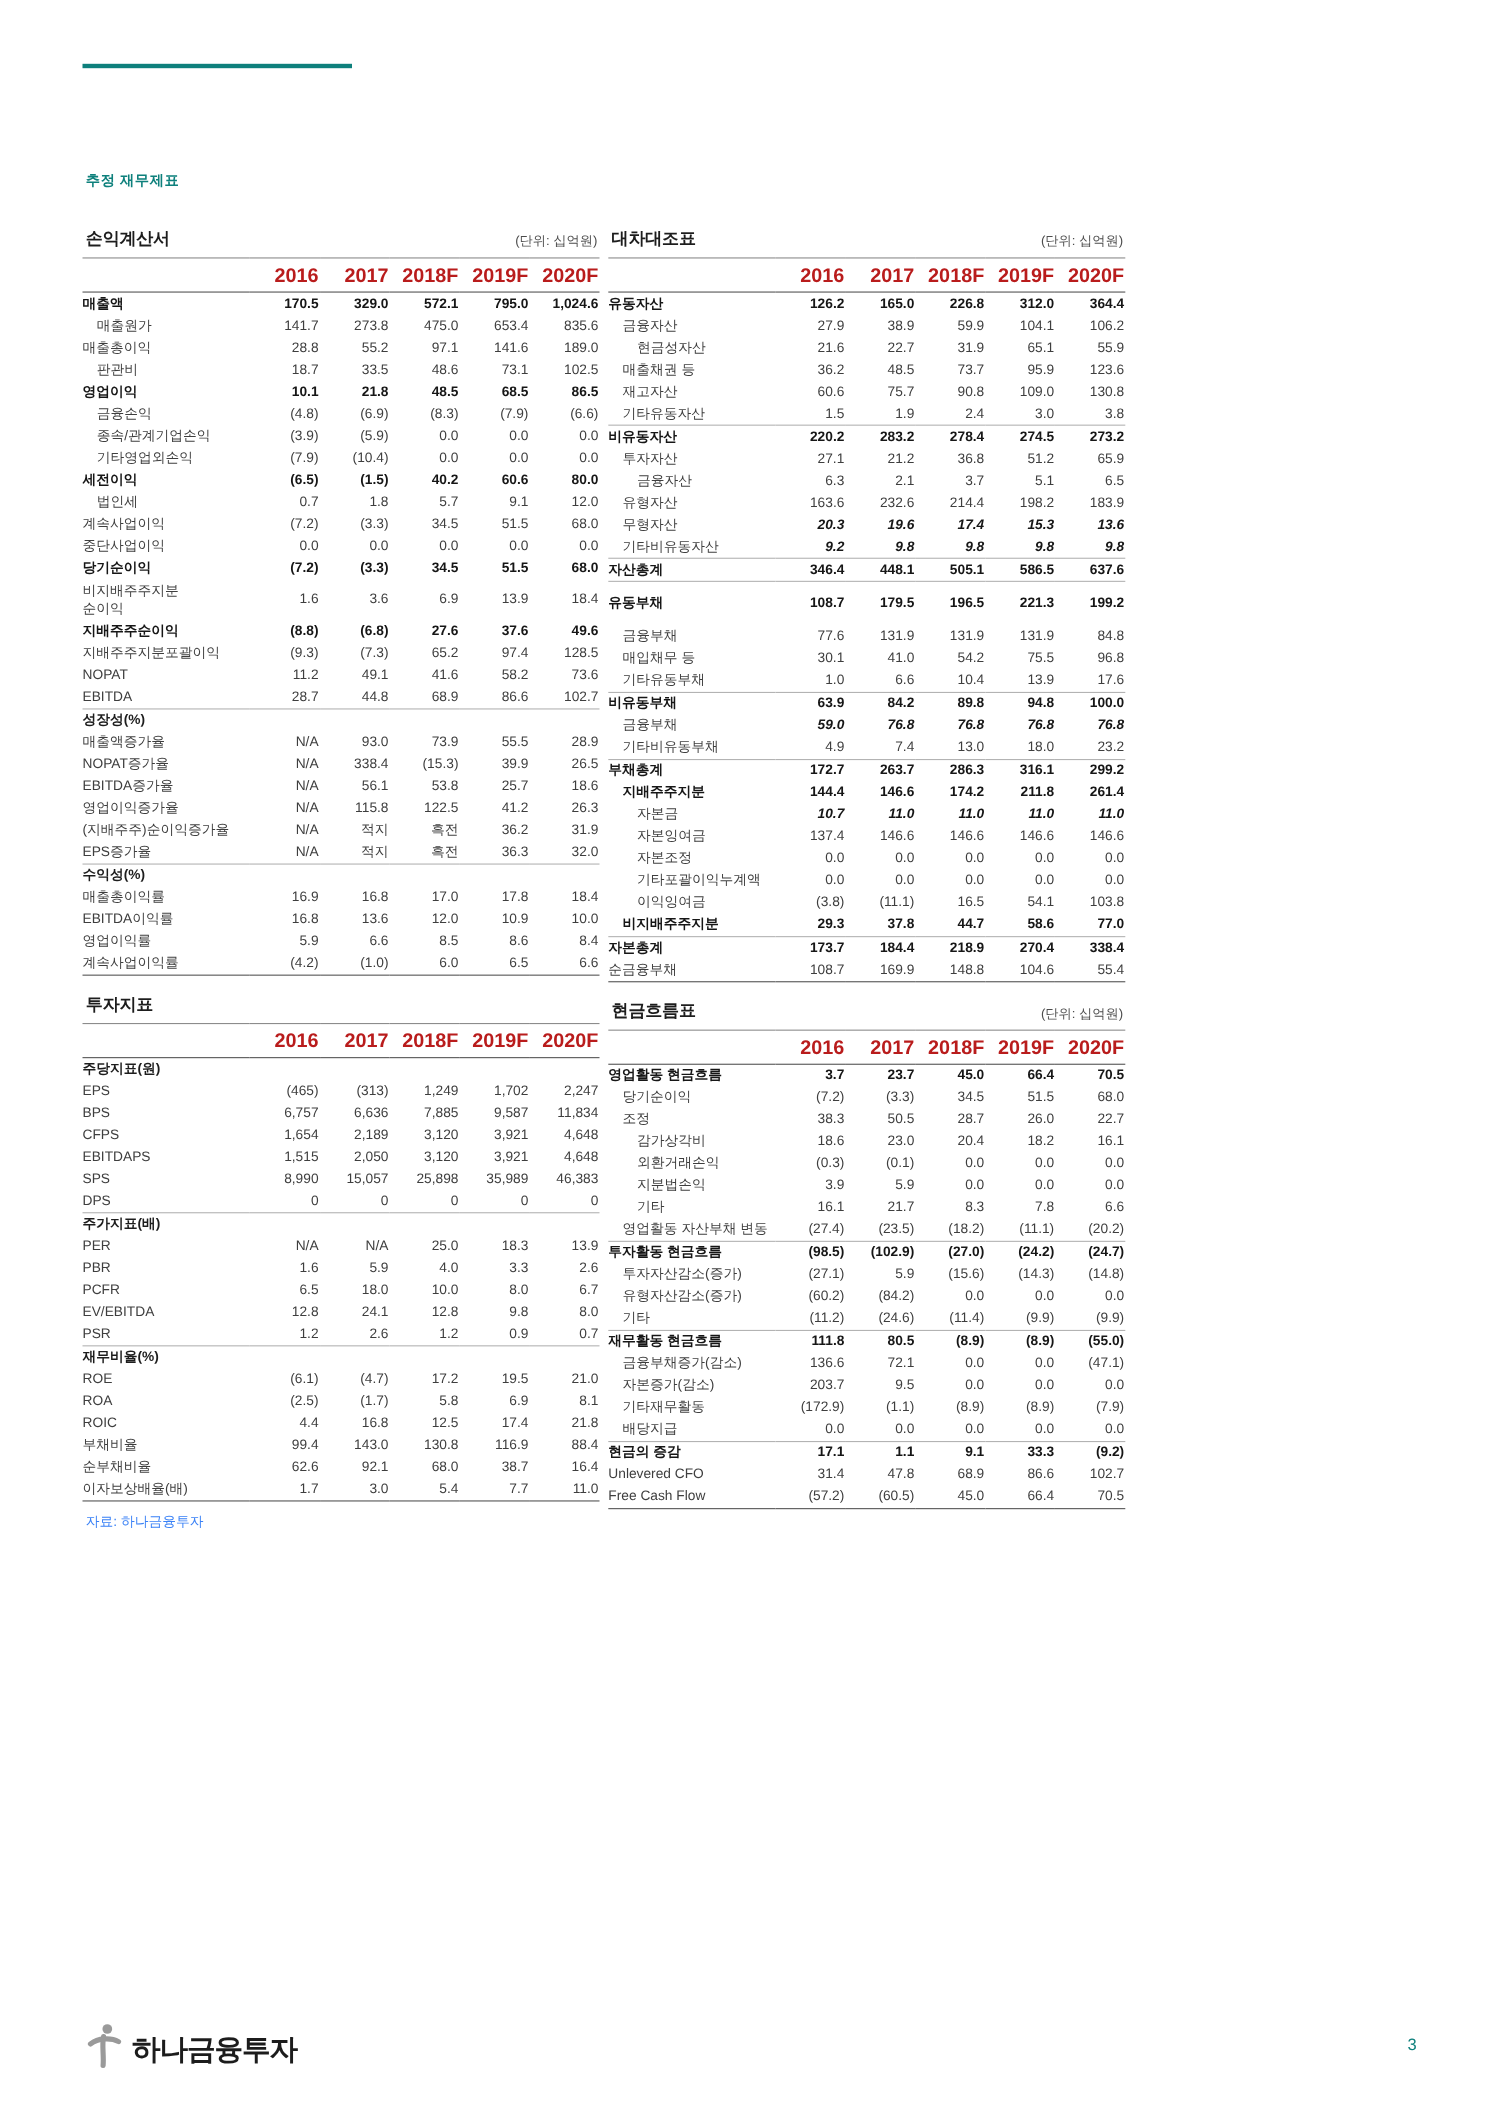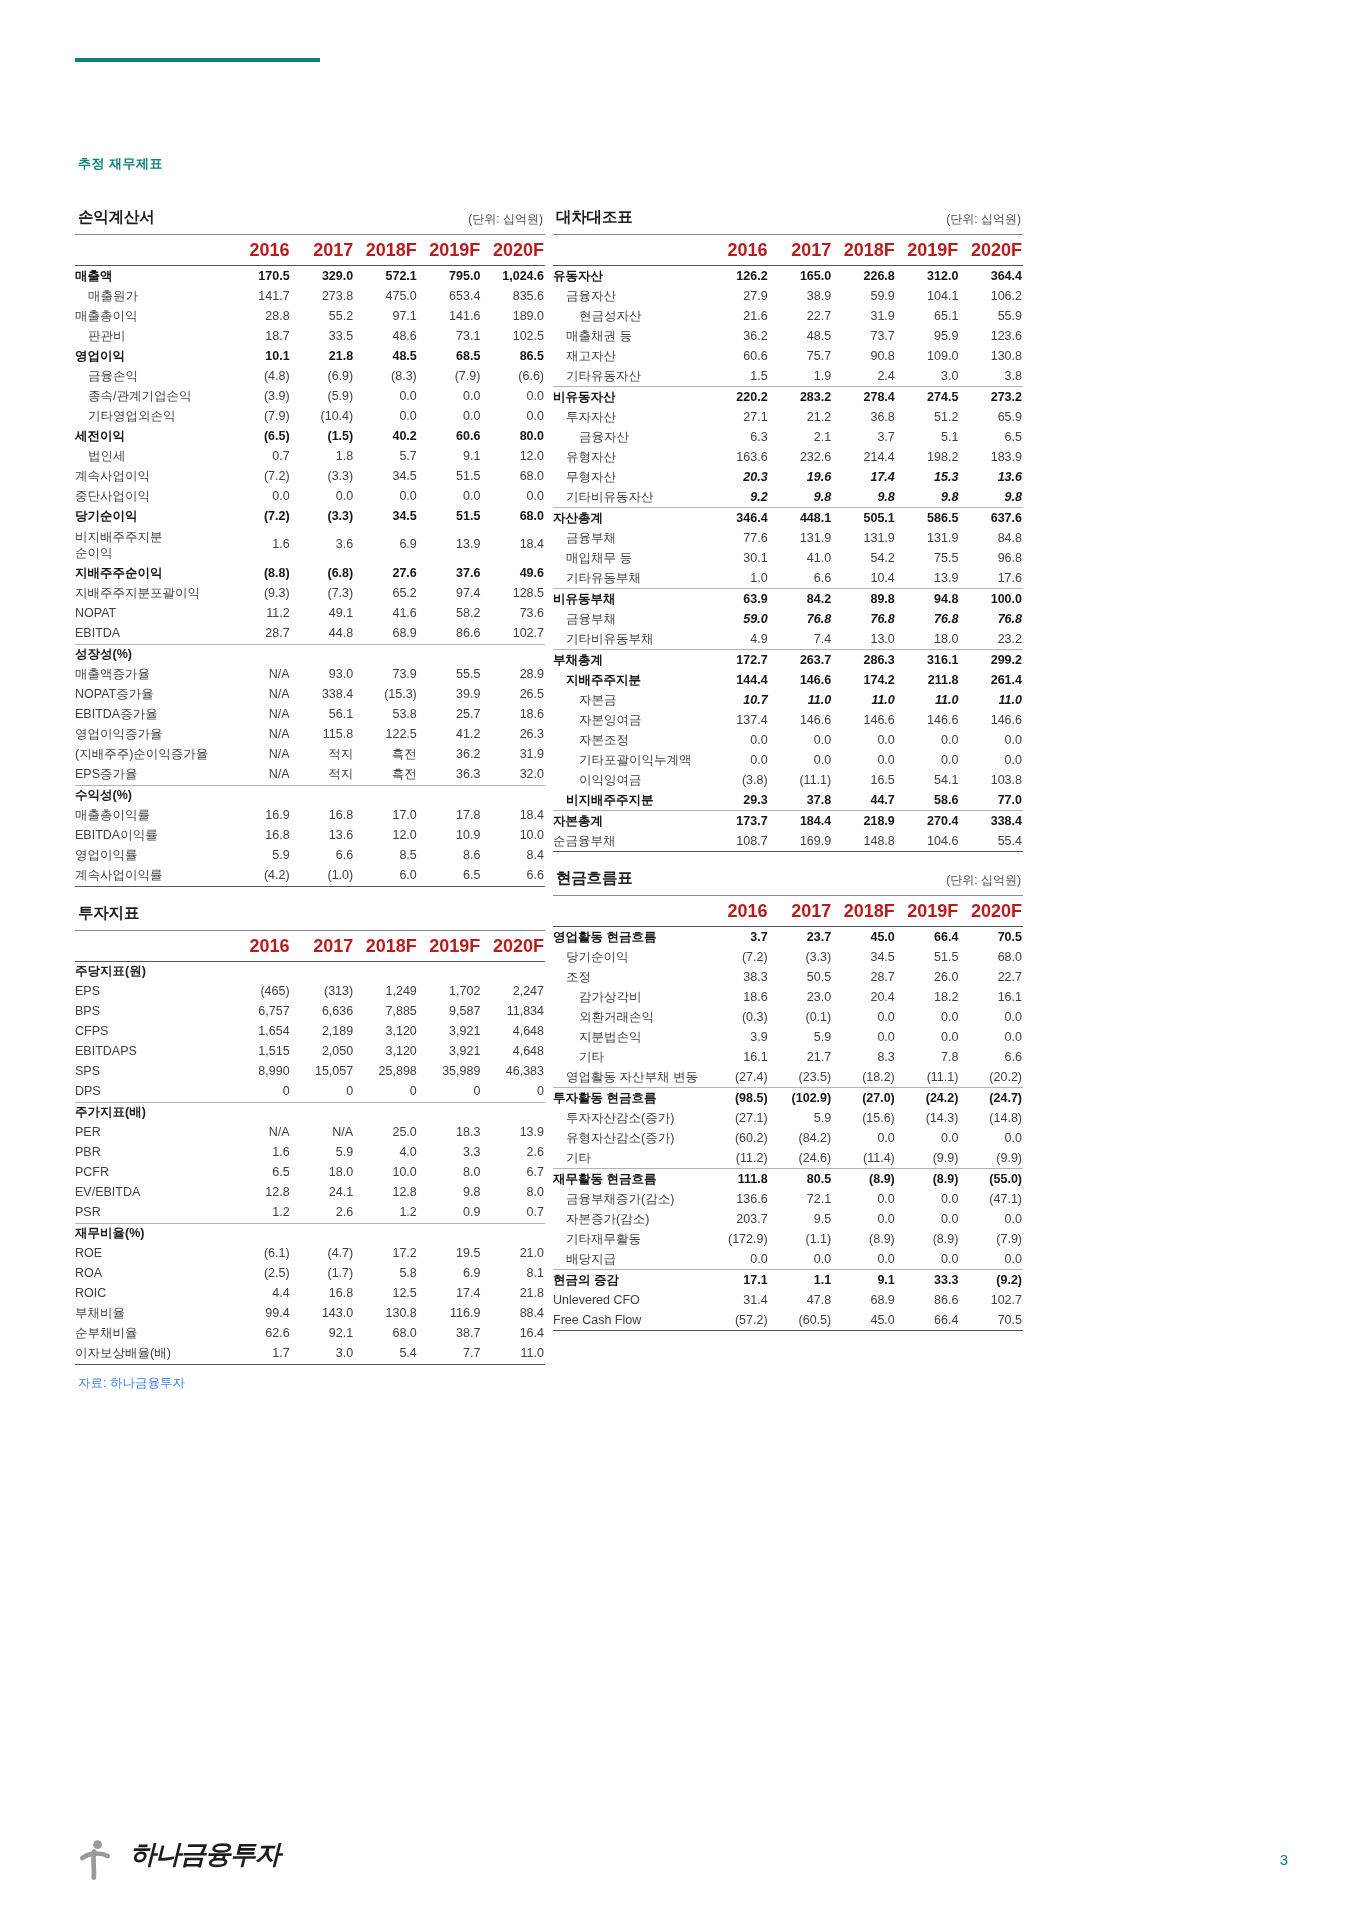--- a/index.html
+++ b/index.html
@@ -56,21 +56,21 @@
   tr.tall td { height:40px; }
   td.two { white-space:pre-line; line-height:1.3; }
 
   .source { margin:10px 0 0 3px; font-size:12.5px; color:#3b82f6; }
 
   
   .footer {
     position:absolute; left:78px; right:72px; bottom:42px;
     display:flex; justify-content:space-between; align-items:center;
   }
-  .logo { display:flex; align-items:flex-start; gap:18px;font-style:italic; }
+  .logo { display:flex; align-items:flex-end; gap:8px; }
   .logo-text { font-size:26px; font-weight:700; color:#1c1c1c; letter-spacing:-1px; }
   .page-num { color:var(--accent); font-size:15px; }
 </style>
 </head>
 <body>
 
 <div class="page">
 
   <div class="top-rule"></div>
 
@@ -637,20 +637,28 @@
                 <td class="val vb">9.8</td>
                 <td class="val vb">9.8</td>
               </tr>
               <tr class="b d">
                 <td class="lbl i0">자산총계</td>
                 <td class="val">346.4</td>
                 <td class="val">448.1</td>
                 <td class="val">505.1</td>
                 <td class="val">586.5</td>
                 <td class="val">637.6</td>
+              </tr>
+              <tr class="b d tall">
+                <td class="lbl i0">유동부채</td>
+                <td class="val">108.7</td>
+                <td class="val">179.5</td>
+                <td class="val">196.5</td>
+                <td class="val">221.3</td>
+                <td class="val">199.2</td>
               </tr>
               <tr>
                 <td class="lbl i1">금융부채</td>
                 <td class="val">77.6</td>
                 <td class="val">131.9</td>
                 <td class="val">131.9</td>
                 <td class="val">131.9</td>
                 <td class="val">84.8</td>
               </tr>
               <tr>

